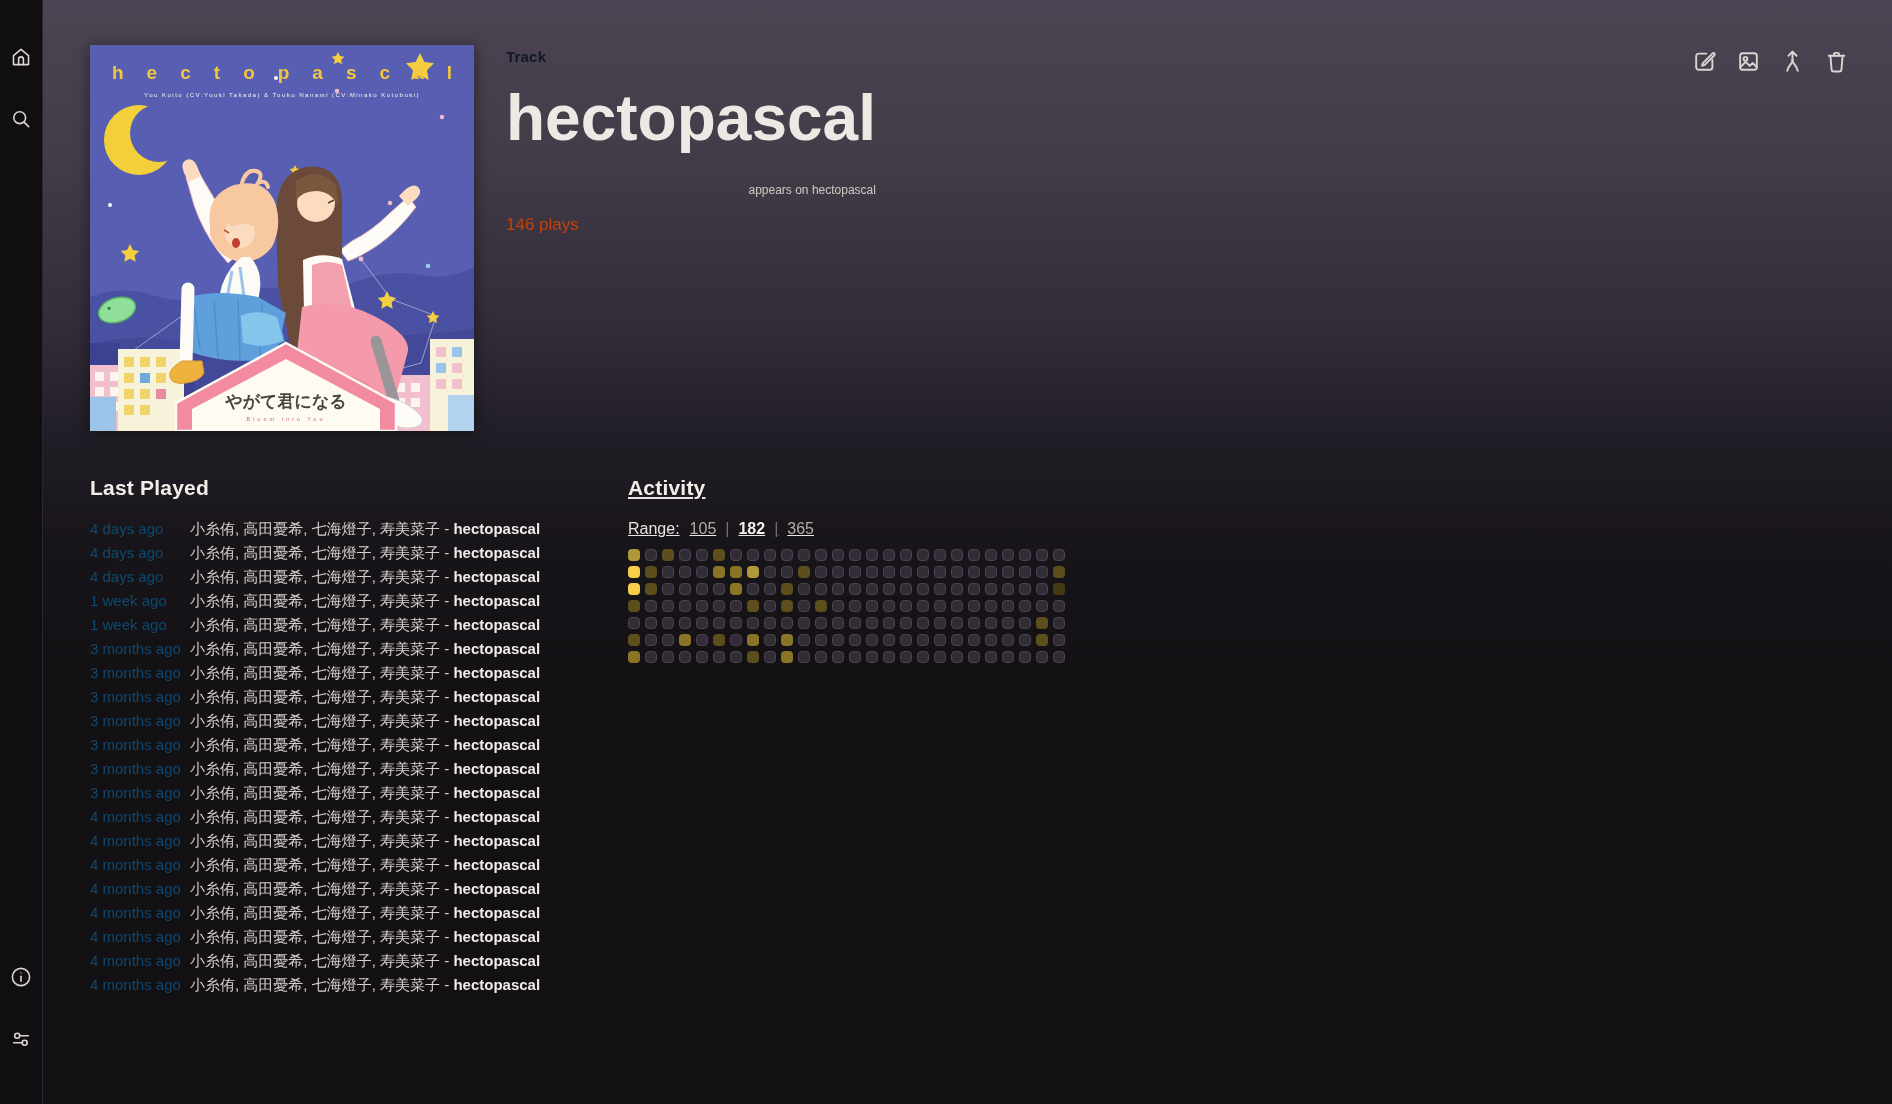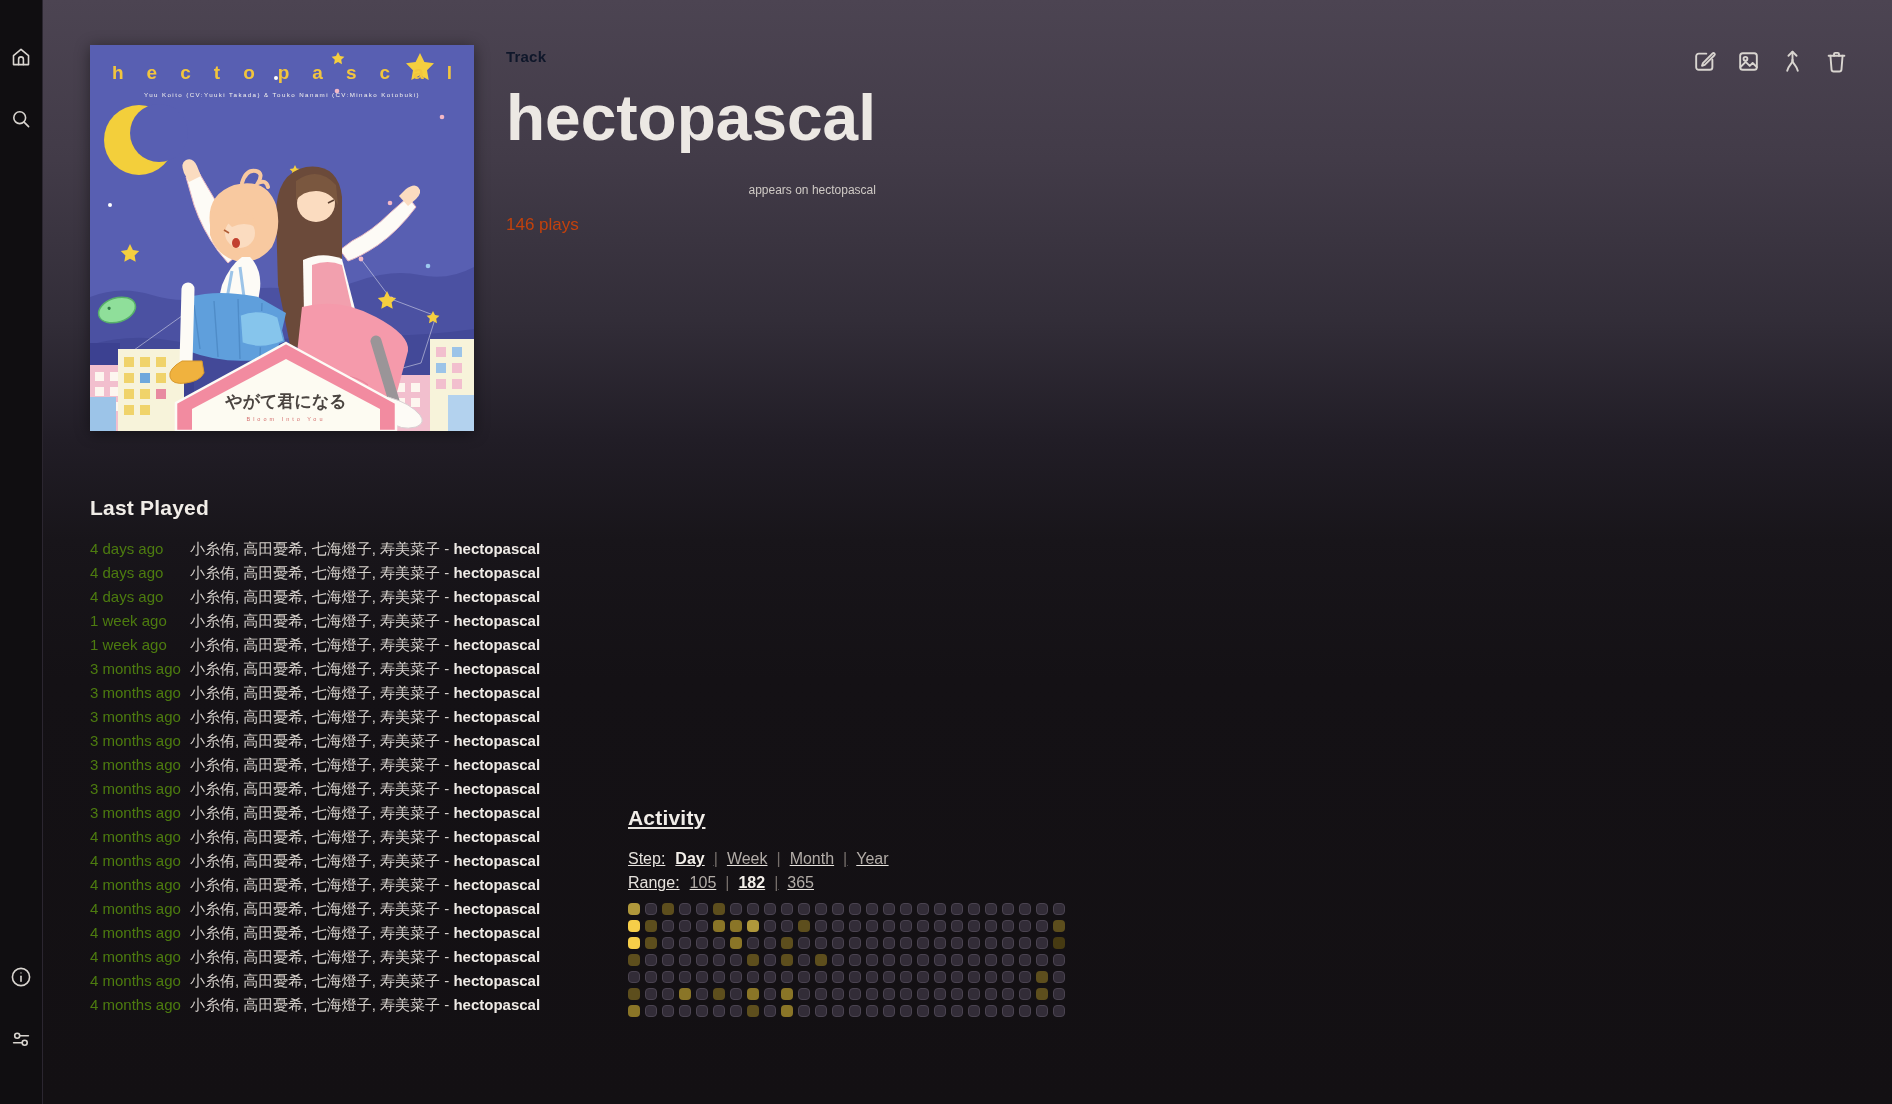--- a/index.html
+++ b/index.html
@@ -42,28 +42,28 @@
   .icon-btn { background:none; border:none; cursor:pointer; width:27px; height:27px;
     display:flex; align-items:center; justify-content:center; }
   .icon-btn svg { stroke:#d9d5d0; fill:none; stroke-width:1.7; stroke-linecap:round; stroke-linejoin:round; }
   
   .stats-filter { margin-top:42px; font-size:16px; line-height:20px; }
   .stats-filter .lbl { color:#e6e2dd; margin-right:10px; }
   .opt { color:#b2aca7; text-decoration:none; cursor:pointer; }
   .opt.sel { color:#f3efe9; font-weight:700; }
   .sep { color:#766f6b; margin:0 10px; }
   
-  .columns { display:flex; margin-top:64px;align-items:flex-end; }
+  .columns { display:flex; margin-top:44px; }
   .col-left { width:538px; flex:none; }
   .col-right { flex:1;text-decoration:underline; }
   h2 { font-size:21px; font-weight:700; color:#f1ede8; line-height:26px; letter-spacing:.2px; }
   
   .lp-list { margin-top:16px; }
   .lp-row { display:flex; line-height:24px; font-size:15px; white-space:nowrap; }
-  .lp-time { width:100px; flex:none; color:#4d7c0f; }
+  .lp-time { width:100px; flex:none; color:#0c4a6e; }
   .lp-line { color:#d6d1cc; }
   .lp-line a { color:#d6d1cc; text-decoration:none; cursor:pointer; }
   .lp-line a.track { color:#efebe6; font-weight:600; }
   
   .opt-row { font-size:16px; line-height:24px; margin-top:0; }
   .opt-row:first-of-type { margin-top:16px; }
   .opt-row .lbl { color:#e6e2dd; margin-right:10px; }
   .opt-row .sep { margin:0 9px; }
   .heatmap { margin-top:8px; display:grid;
     grid-template-columns:repeat(26,12px); grid-auto-rows:12px; gap:5px; }
@@ -372,23 +372,20 @@
           <div class="lp-row">
             <span class="lp-time">4 months ago</span>
             <span class="lp-line"><a>小糸侑</a>, <a>高田憂希</a>, <a>七海燈子</a>, <a>寿美菜子</a> - <a class="track">hectopascal</a></span>
           </div>
         </div>
     </section>
 
     <section class="col-right">
       <h2>Activity</h2>
       <div class="opt-row">
-        <span class="lbl">Step:</span><span id="stepOptions"><a class="opt sel">Day</a><span class="sep">|</span><a class="opt">Week</a><span class="sep">|</span><a class="opt">Month</a><span class="sep">|</span><a class="opt">Year</a></span>
-      </div>
-      <div class="opt-row">
         <span class="lbl">Range:</span><span id="rangeOptions"><a class="opt">105</a><span class="sep">|</span><a class="opt sel">182</a><span class="sep">|</span><a class="opt">365</a></span>
       </div>
       <div class="heatmap" id="heatmap">
           <div class="hm-cell lit" style="background: rgb(176, 152, 59);"></div>
           <div class="hm-cell"></div>
           <div class="hm-cell lit" style="background: rgb(93, 78, 29);"></div>
           <div class="hm-cell"></div>
           <div class="hm-cell"></div>
           <div class="hm-cell lit" style="background: rgb(93, 78, 29);"></div>
           <div class="hm-cell"></div>

